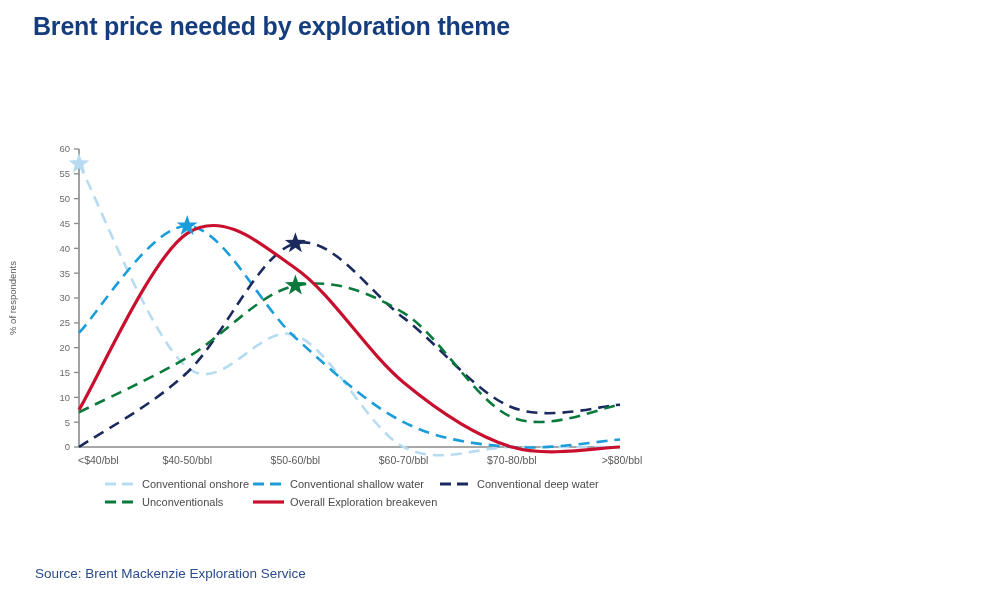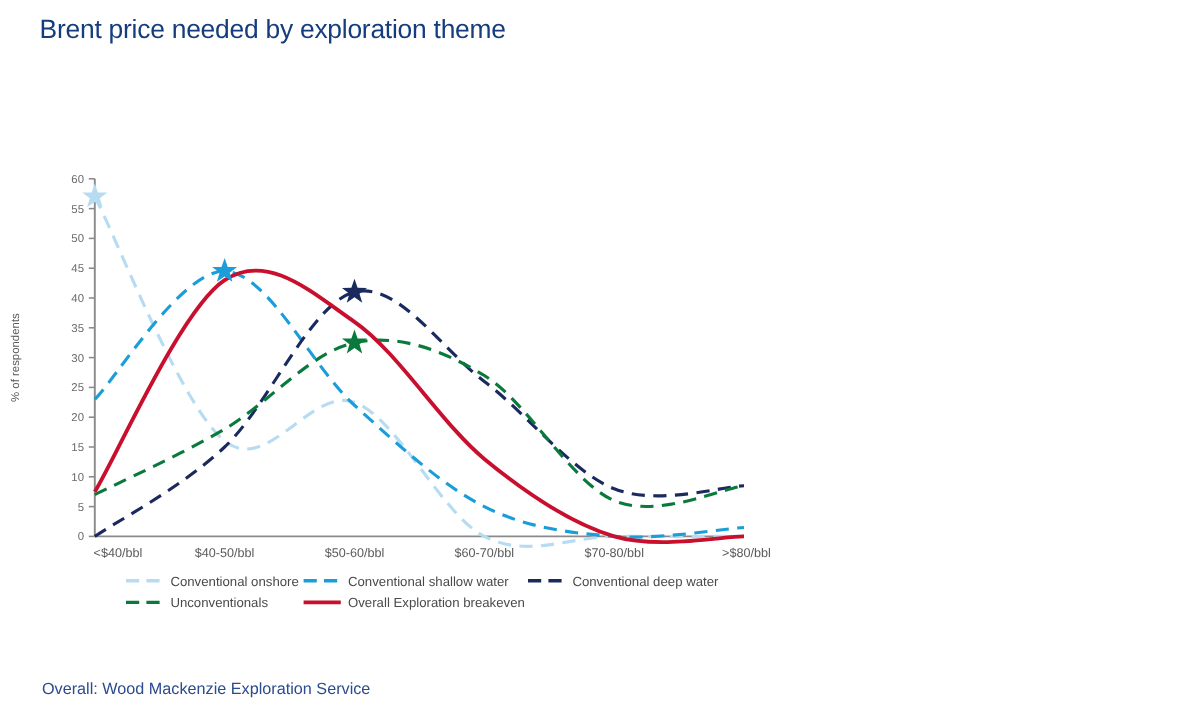--- a/index.html
+++ b/index.html
@@ -11,22 +11,22 @@
     height: 600px;
     background: #ffffff;
     font-family: "Liberation Sans", sans-serif;
     overflow: hidden;
     position: relative;
   }
   #page-title {
     position: absolute;
     left: 33px;
     top: 12px;
-    font-size: 22px;
-    font-weight: normal;
+    font-size: 25px;
+    font-weight: bold;
     color: #153D7E;
     letter-spacing: -0.2px;
     white-space: nowrap;
   }
   #chart-area {
     position: absolute;
     left: 0px;
     top: 130px;
     width: 660px;
     height: 400px;
@@ -146,13 +146,13 @@
           <text class="legend-label" x="142" y="376">Unconventionals</text>
         </g>
         <g>
           <line x1="253" x2="284" y1="372" y2="372" stroke="#C8102E" stroke-width="3.2"></line>
           <text class="legend-label" x="290" y="376">Overall Exploration breakeven</text>
         </g>
       </g>
   </svg>
 </div>
 
-<div id="source-note">Overall: Wood Mackenzie Exploration Service</div>
+<div id="source-note">Source: Brent Mackenzie Exploration Service</div>
 
 </body></html>

